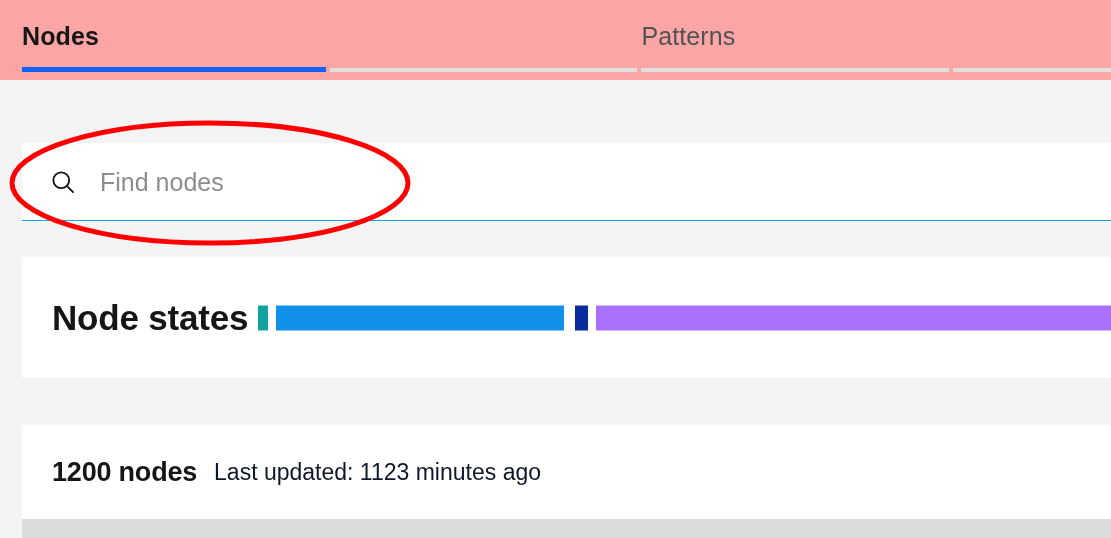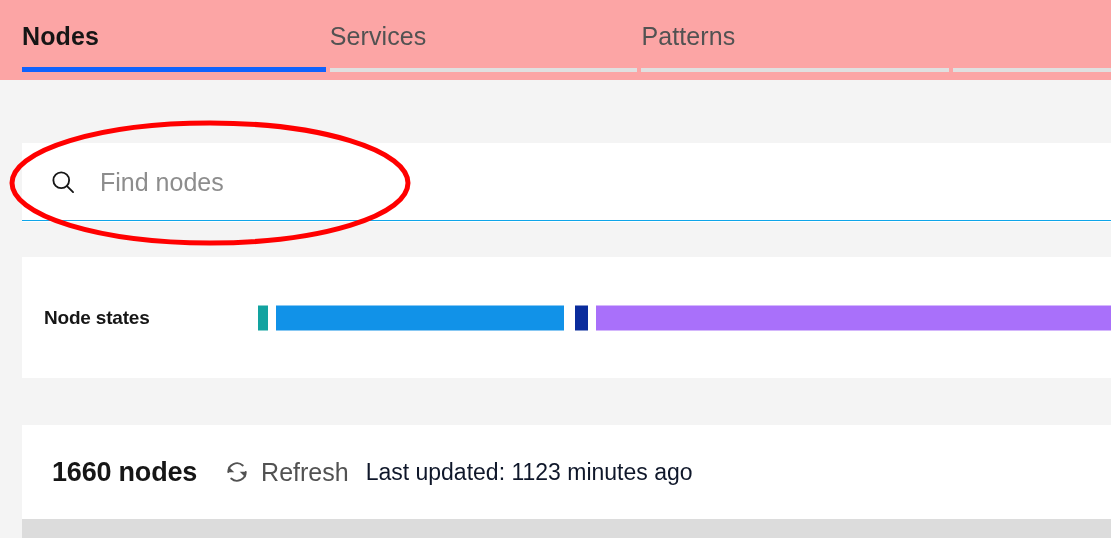--- a/index.html
+++ b/index.html
@@ -133,24 +133,24 @@
     height: 121px;
   }
   .nodestates-row {
     position: relative;
     height: 121px;
     display: flex;
     align-items: center;
   }
   .nodestates-label {
     position: absolute;
-    left: 22px;
+    left: 30px;
     top: 50%;
     transform: translateY(-50%);
-    font-size: 19px;
+    font-size: 35px;
     font-weight: bold;
     color: #161616;
     letter-spacing: -0.2px;
     white-space: nowrap;
   }
   .statebar {
     position: absolute;
     left: 236px;
     right: 0;
     top: 50%;
@@ -243,21 +243,20 @@
   <div class="tabbar">
     <div class="tabs">
 
       <div class="tab active" style="width:308px;">
         <span class="tab-label">Nodes</span>
         <span class="tab-underline"></span>
       </div>
       <div class="tab-gap"></div>
 
       <div class="tab" style="width:312px;">
-        <span class="tab-label">Services</span>
         <span class="tab-underline"></span>
       </div>
       <div class="tab-gap"></div>
 
       <div class="tab" style="width:312px;">
         <span class="tab-label">Patterns</span>
         <span class="tab-underline"></span>
       </div>
       <div class="tab-gap"></div>
 
@@ -290,33 +289,22 @@
           <span class="seg-gap" style="width: 11px;"></span>
           <span class="seg" style="width: 13px; background: rgb(10, 44, 156);"></span>
           <span class="seg-gap" style="width: 8px;"></span>
           <span class="seg" style="width: 537px; background: rgb(169, 112, 250);"></span>
         </div>
     </div>
   </div>
 
   <div class="card" id="footer-card">
     <div class="footer-row">
-      <span class="node-count">1660 nodes</span>
-
-      <span class="refresh-btn">
-        <span class="refresh-icon">
-          <svg viewBox="0 0 32 32" width="28" height="28" aria-hidden="true">
-            <path d="M26 16a10 10 0 0 1 -16.6 7.5" fill="none" stroke="#525252" stroke-width="2.2" stroke-linecap="round"></path>
-            <path d="M6 16a10 10 0 0 1 16.6 -7.5" fill="none" stroke="#525252" stroke-width="2.2" stroke-linecap="round"></path>
-            <path d="M6.2 9.6 L6.2 16.4 L12.9 16.4 Z" fill="#525252"></path>
-            <path d="M25.8 22.4 L25.8 15.6 L19.1 15.6 Z" fill="#525252"></path>
-          </svg>
-        </span>
-        <span class="refresh-label">Refresh</span>
-      </span>
+      <span class="node-count">1200 nodes</span>
+
 
       <span class="last-updated">Last updated: 1123 minutes ago</span>
     </div>
   </div>
 
   <div class="table-head"></div>
 
   <svg class="annotation" viewBox="0 0 1111 538">
     <ellipse id="ann-ellipse" cx="210" cy="183" rx="198" ry="60" fill="none" stroke="#FF0000" stroke-width="5"></ellipse>
   </svg>

